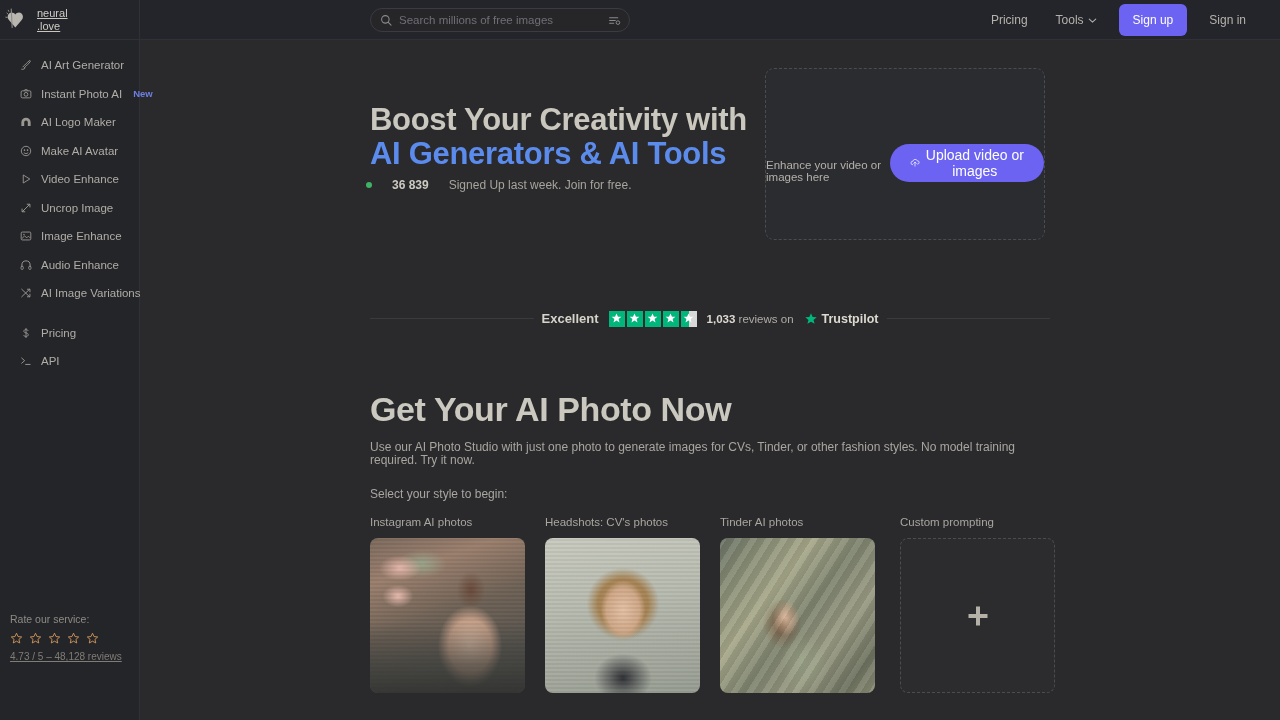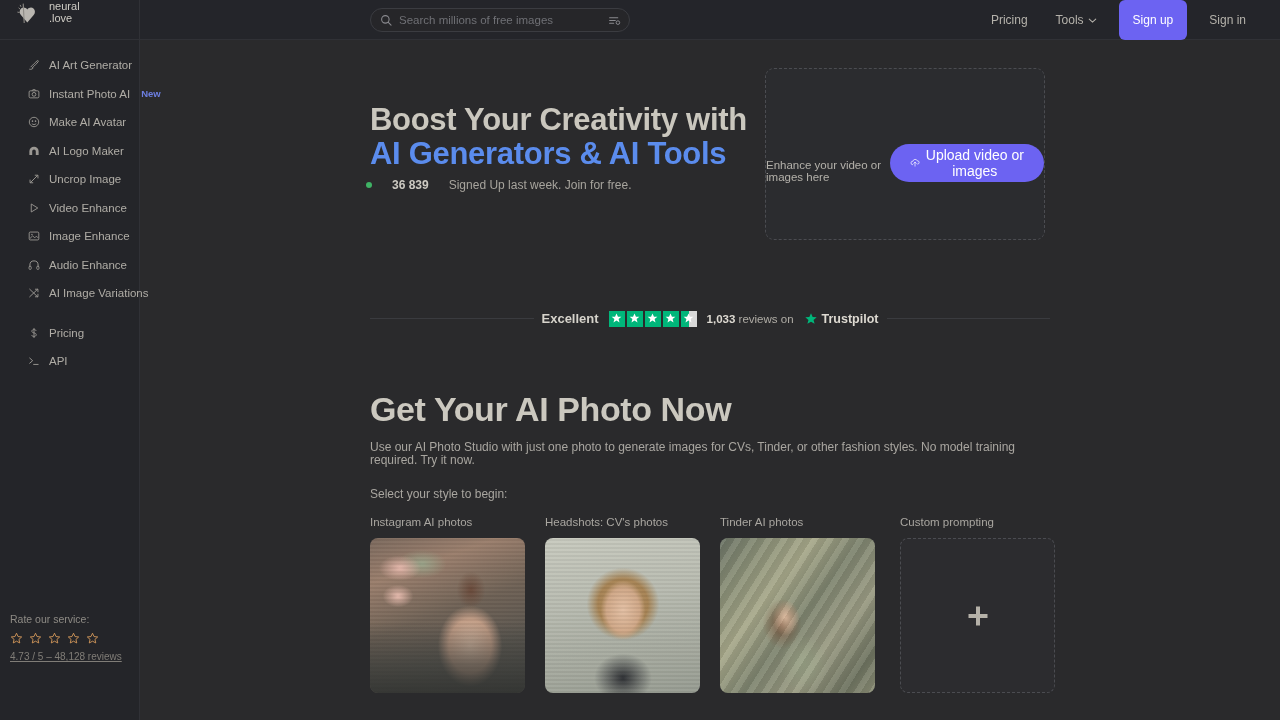--- a/index.html
+++ b/index.html
@@ -15,24 +15,25 @@
 
   
   #topbar {
     position: absolute; left: 0; top: 0; width: 1280px; height: 40px;
     background: #24252a;
     border-bottom: 1px solid #303136;
     display: flex; align-items: center;
   }
   #brand {
     width: 140px; height: 40px;
-    display: flex; align-items: flex-start; gap: 7px;
-    padding-left: 12px;
+    display: flex; align-items: center; gap: 7px;
+    padding-left: 0;
     border-right: 1px solid #303136;
     height: 40px;
+    text-decoration: underline;
   }
   #brand .logo { width: 30px; height: 30px; display: block; }
   #brand .brand-text {
     font-size: 11px; line-height: 12.5px; color: #cfccc4; font-weight: 400;
   }
 
   
   #search-wrap {
     position: absolute; left: 370px; top: 8px;
     width: 260px; height: 24px;
@@ -56,34 +57,34 @@
   #topnav {
     position: absolute; right: 20px; top: 0; height: 40px;
     display: flex; align-items: center; gap: 0;
   }
   #topnav .nav-link {
     font-size: 12px; color: #b5b2ab; padding: 0 14px; cursor: pointer;
     display: flex; align-items: center; gap: 4px; white-space: nowrap;
   }
   #signup-btn {
     background: #6c63f2; color: #ffffff; font-size: 12px; font-weight: 400;
-    border: 0; border-radius: 6px; height: 40px; padding: 0 14px;
+    border: 0; border-radius: 6px; height: 32px; padding: 0 14px;
     margin: 0 8px; cursor: pointer;
     font-family: "Liberation Sans", sans-serif;
   }
 
   
   #sidebar {
     position: absolute; left: 0; top: 40px; width: 140px; height: 680px;
     background: #242529;
     border-right: 1px solid #303136;
   }
   .side-item {
     height: 28.5px; display: flex; align-items: center; gap: 9px;
-    padding-left: 28px; font-size: 11.5px; color: #b0ada6; cursor: pointer;
+    padding-left: 20px; font-size: 11.5px; color: #b0ada6; cursor: pointer;
     white-space: nowrap;
   }
   .side-item .ico { width: 12px; height: 12px; flex: none; display: block; opacity: .85; }
   .side-item .badge-new { color: #6d7fe2; font-size: 9.5px; margin-left: 2px; font-weight: 700; }
   #side-gap { height: 11px; }
 
   #rate-block { position: absolute; left: 10px; top: 573px; width: 130px; }
   #rate-label { font-size: 10.5px; color: #8e8b85; }
   #stars { display: flex; gap: 6px; margin-top: 7px; }
   #stars svg { display: block; }
@@ -274,47 +275,47 @@
         <rect x="1.3" y="3.3" width="11.4" height="8.2" rx="1.4" stroke="#b0ada6" stroke-width="1.05" fill="none"></rect>
         <circle cx="7" cy="7.4" r="2.2" stroke="#b0ada6" stroke-width="1.05" fill="none"></circle>
         <path d="M4.8 3.3l.8-1.3h2.8l.8 1.3" stroke="#b0ada6" stroke-width="1.05" fill="none"></path>
       </svg>
       <span>Instant Photo AI</span>
       <span class="badge-new">New</span>
     </div>
 
     <div class="side-item">
       <svg class="ico" viewBox="0 0 14 14">
+        <path d="M1.6 11.6V7.4a5.4 5.4 0 0 1 10.8 0v4.2H9.1V7.4a2.1 2.1 0 0 0-4.2 0v4.2z" fill="#b0ada6"></path>
+      </svg>
+      <span>AI Logo Maker</span>
+    </div>
+
+    <div class="side-item">
+      <svg class="ico" viewBox="0 0 14 14">
         <circle cx="7" cy="7" r="5.5" stroke="#b0ada6" stroke-width="1.05" fill="none"></circle>
         <circle cx="5.2" cy="6" r=".9" fill="#b0ada6"></circle>
         <circle cx="8.8" cy="6" r=".9" fill="#b0ada6"></circle>
         <path d="M4.8 9.2c1.4 1.2 3 1.2 4.4 0" stroke="#b0ada6" stroke-width="1" fill="none" stroke-linecap="round"></path>
       </svg>
       <span>Make AI Avatar</span>
     </div>
 
     <div class="side-item">
       <svg class="ico" viewBox="0 0 14 14">
-        <path d="M1.6 11.6V7.4a5.4 5.4 0 0 1 10.8 0v4.2H9.1V7.4a2.1 2.1 0 0 0-4.2 0v4.2z" fill="#b0ada6"></path>
-      </svg>
-      <span>AI Logo Maker</span>
+        <path d="M3.8 2.3l7.6 4.7-7.6 4.7z" stroke="#b0ada6" stroke-width="1.05" fill="none" stroke-linejoin="round"></path>
+      </svg>
+      <span>Video Enhance</span>
     </div>
 
     <div class="side-item">
       <svg class="ico" viewBox="0 0 14 14">
         <path d="M3 11l8-8M8.4 2.6H11.6V5.8M5.6 11.4H2.4V8.2" stroke="#b0ada6" stroke-width="1.1" fill="none" stroke-linecap="round"></path>
       </svg>
       <span>Uncrop Image</span>
-    </div>
-
-    <div class="side-item">
-      <svg class="ico" viewBox="0 0 14 14">
-        <path d="M3.8 2.3l7.6 4.7-7.6 4.7z" stroke="#b0ada6" stroke-width="1.05" fill="none" stroke-linejoin="round"></path>
-      </svg>
-      <span>Video Enhance</span>
     </div>
 
     <div class="side-item">
       <svg class="ico" viewBox="0 0 14 14">
         <rect x="1.4" y="2.4" width="11.2" height="9.2" rx="1.3" stroke="#b0ada6" stroke-width="1.05" fill="none"></rect>
         <path d="M2.2 10l3.2-3.2 2.4 2.4 2-2 2 2" stroke="#b0ada6" stroke-width="1" fill="none"></path>
         <circle cx="4.6" cy="5.2" r=".8" fill="#b0ada6"></circle>
       </svg>
       <span>Image Enhance</span>
     </div>

